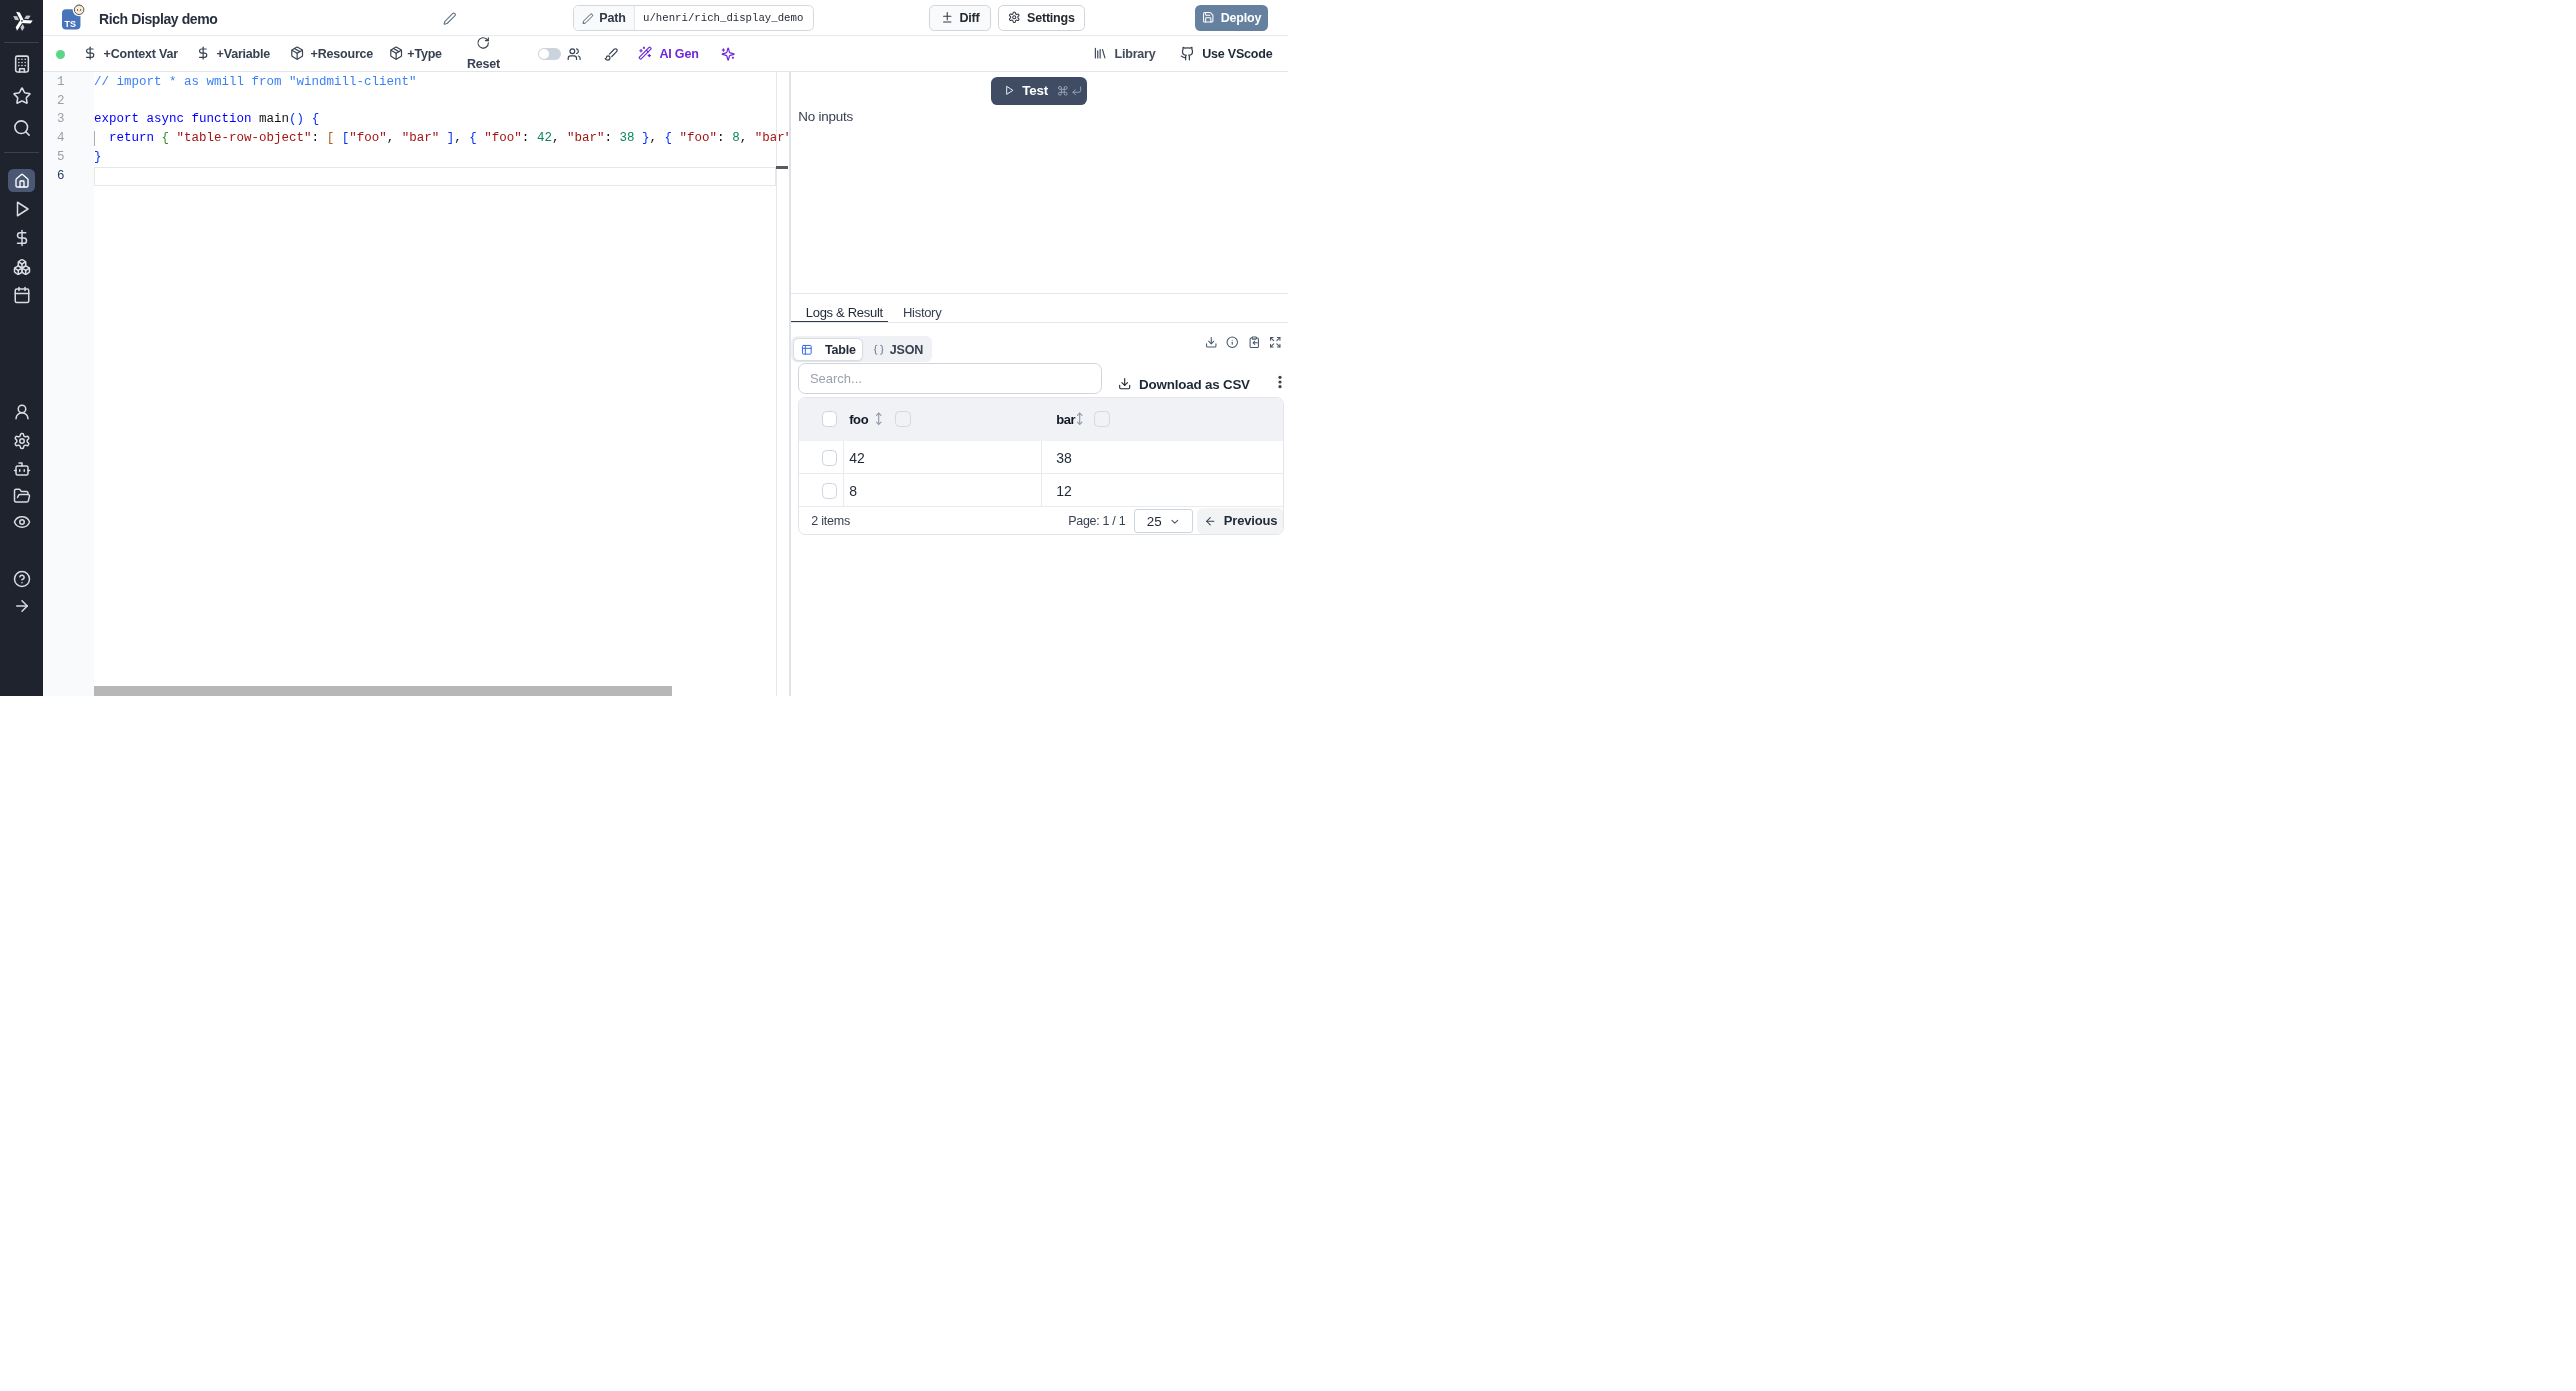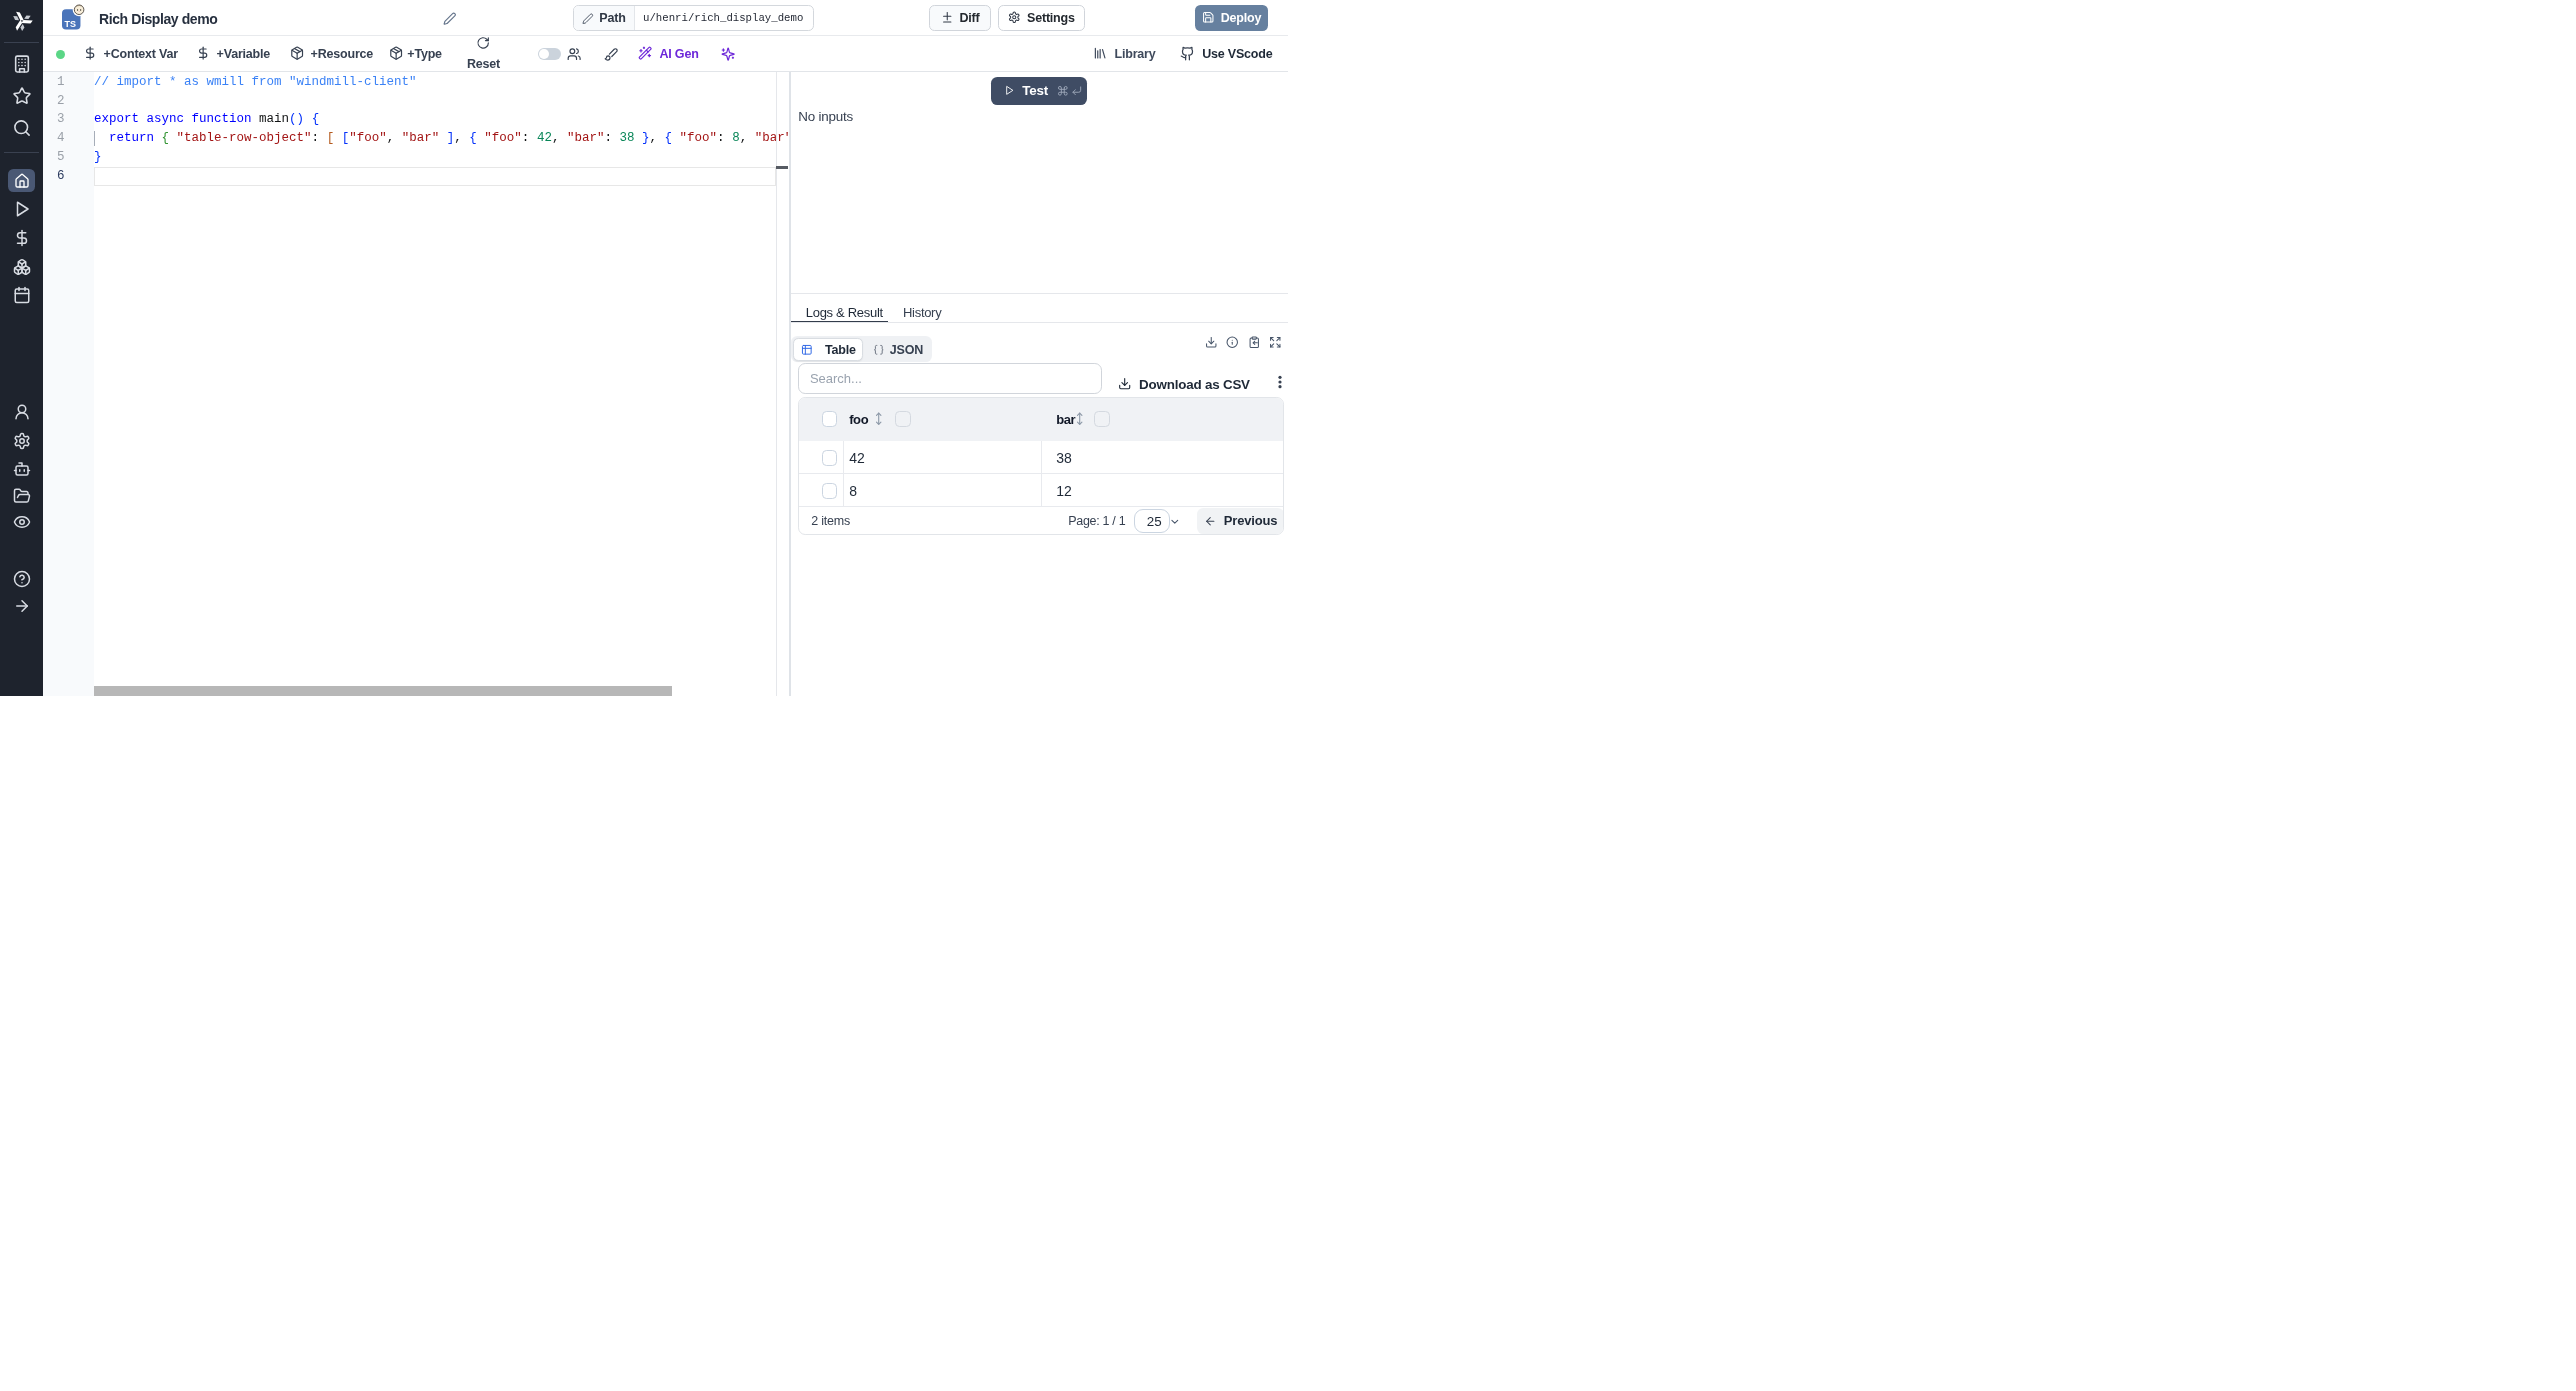--- a/index.html
+++ b/index.html
@@ -423,21 +423,21 @@
     <div class="abs" style="left:242px; top:43px; width:0.9px; height:66px; background:#e8eaee;"></div>
     <div class="abs" style="left:22.4px; top:52px; width:15.7px; height:15.7px; background:#fff; border:1.1px solid #cbd5e1; border-radius:4.5px;"></div>
     <div class="abs" style="left:22.4px; top:85px; width:15.7px; height:15.7px; background:#fff; border:1.1px solid #cbd5e1; border-radius:4.5px;"></div>
     <div class="abs" style="left:50px; top:52px; font-size:14px; color:#1f2937;">42</div>
     <div class="abs" style="left:257px; top:52px; font-size:14px; color:#1f2937;">38</div>
     <div class="abs" style="left:50px; top:85px; font-size:14px; color:#1f2937;">8</div>
     <div class="abs" style="left:257px; top:85px; font-size:14px; color:#1f2937;">12</div>
 
     <div class="abs" style="left:12px; top:116px; font-size:12.5px; color:#374151; letter-spacing:-0.2px;">2 items</div>
     <div class="abs" style="left:269px; top:116px; font-size:12.5px; color:#374151; letter-spacing:-0.3px;">Page: 1 / 1</div>
-    <div class="abs" style="left:335px; top:111px; width:36px; height:24px; border:0.9px solid #cbd5e1; border-radius:9px; background:#fff;padding-left:20px;">
+    <div class="abs" style="left:335px; top:111px; width:59px; height:24px; border:0.9px solid #cbd5e1; border-radius:3px; background:#fff;padding-left:20px;">
       <span class="abs" style="left:11.6px; top:3.6px; font-size:13.4px; color:#1f2937;">25</span>
       <svg class="abs" style="left:34px; top:6.3px; color:#475569;" width="11.6" height="11.6" viewBox="0 0 24 24" fill="none" stroke="currentColor" stroke-width="2.2" stroke-linecap="round" stroke-linejoin="round">
           <path d="m6 9 6 6 6-6"></path>
         </svg>
     </div>
     <div class="abs" style="left:398px; top:110px; width:87px; height:25.5px; background:#f1f3f5; border-radius:6.3px; display:flex; align-items:center; justify-content:center; gap:7.2px;">
       <svg width="12.5" height="12.5" viewBox="0 0 24 24" fill="none" stroke="#374151" stroke-width="2" stroke-linecap="round" stroke-linejoin="round">
           <path d="M19 12H5"></path>
           <path d="m12 19-7-7 7-7"></path>
         </svg>

